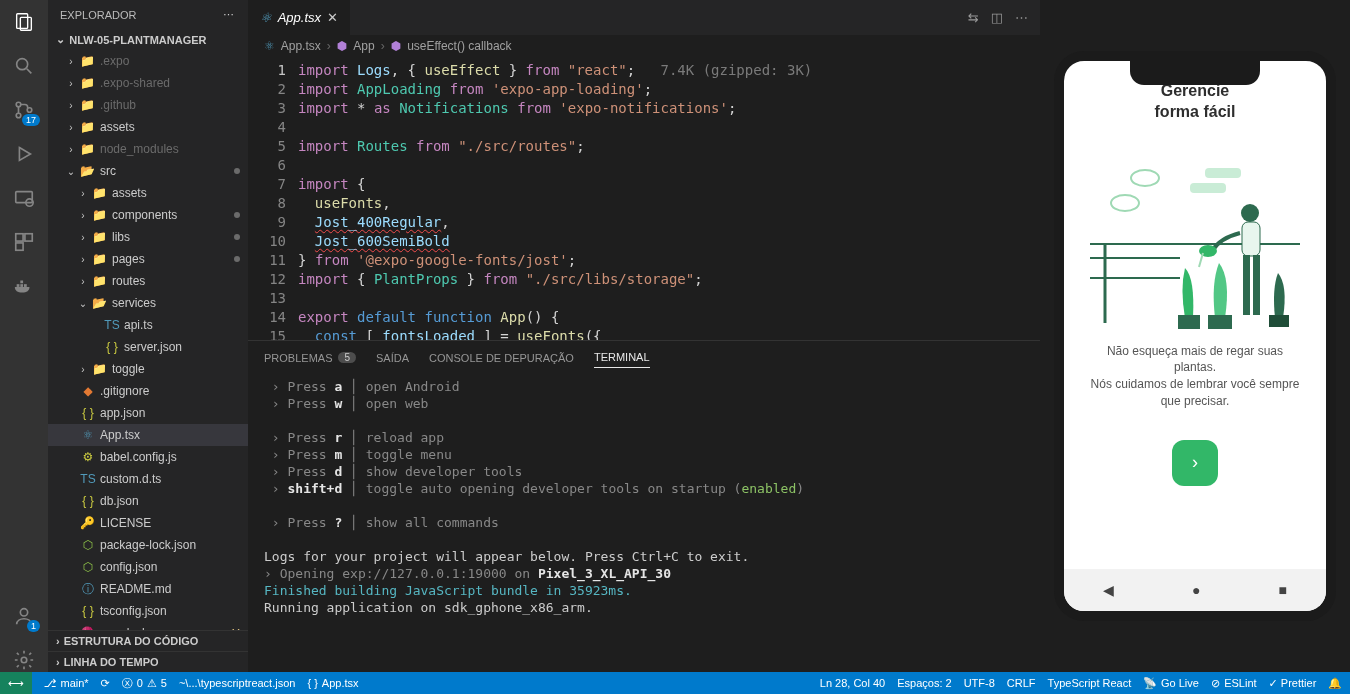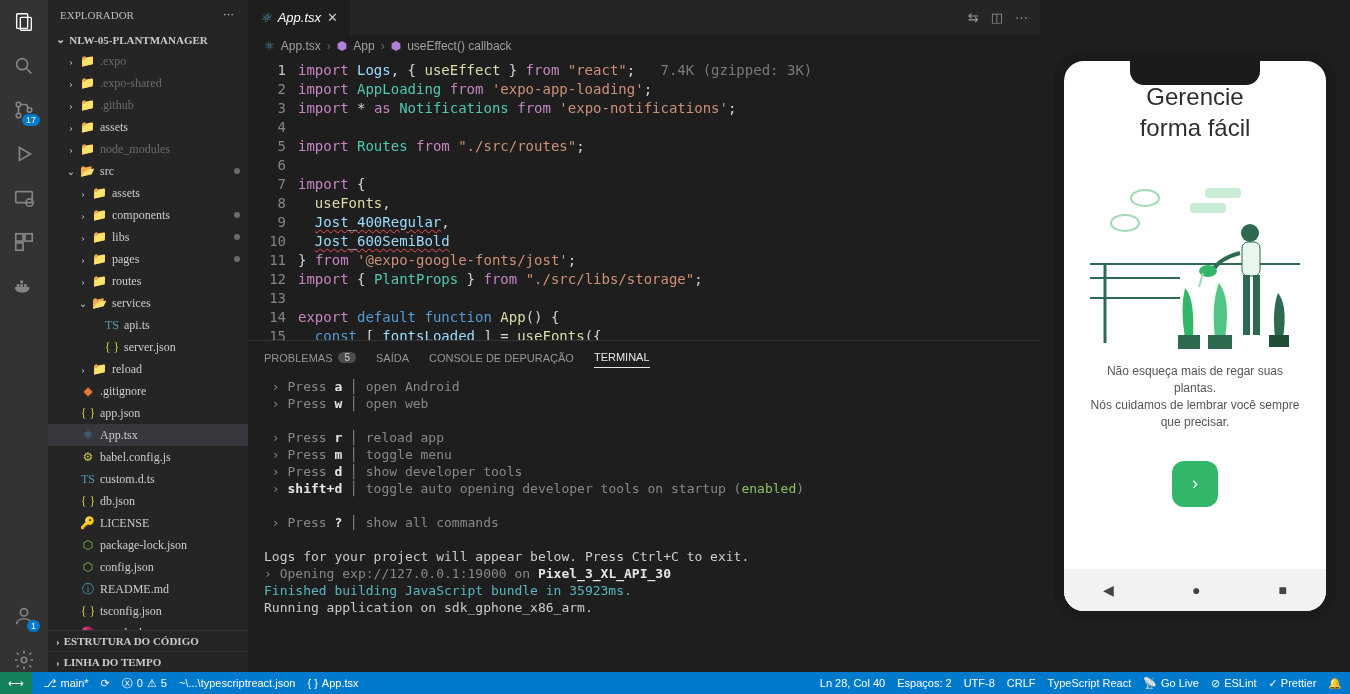--- a/index.html
+++ b/index.html
@@ -29,21 +29,20 @@
   .act-icon .badge {
     position: absolute; bottom: -4px; right: -4px;
     background: #007acc; color: #fff; font-size: 9px;
     border-radius: 8px; padding: 0 4px; line-height: 12px;
   }
   
   .sidebar {
     width: 200px; background: #252526;
     display: flex; flex-direction: column;
     font-size: 12px;
-    font-family: Liberation Serif, serif;
   }
   .sidebar-head {
     padding: 8px 12px; color: #bbbbbb; font-size: 11px;
     display:flex; justify-content:space-between; align-items:center;
   }
   .sidebar-head .dots { color:#ccc; letter-spacing:2px; cursor:pointer;}
   .proj-head {
     padding: 4px 8px; display:flex;align-items:center;gap:4px;
     font-weight:600; font-size:11px;
   }
@@ -121,21 +120,21 @@
     position:absolute; top:0; left:50%; transform:translateX(-50%);
     width:130px; height:24px; background:#1b1b1b;
     border-bottom-left-radius:14px;border-bottom-right-radius:14px;
     z-index:5;
   }
   .phone-status {
     display:flex;justify-content:space-between;
     font-size:10px; padding:6px 14px 0; color:#444;
   }
   .phone-content { padding:20px 18px 0; text-align:center;}
-  .phone-title { font-size:24px; font-weight:400; color:#2e2e2e; line-height:1.3;}
+  .phone-title { font-size:16px; font-weight:700; color:#2e2e2e; line-height:1.3;}
   .phone-illus {
     margin:20px auto 10px; width:210px; height:190px;
     position:relative;
   }
   .phone-sub { font-size:12px; color:#555; line-height:1.4; padding:0 8px;}
   .phone-btn {
     margin:30px auto 0; width:46px;height:46px;border-radius:12px;
     background:#32B768; display:flex;align-items:center;justify-content:center;
     color:#fff; font-size:18px;
   }
@@ -304,21 +303,21 @@
           <span class="label">api.ts</span>
         </div>
         <div class="tree-row" style="padding-left: 42px;">
           <span class="chev"></span>
           <span class="ico file-yellow">{ }</span>
           <span class="label">server.json</span>
         </div>
         <div class="tree-row" style="padding-left: 30px;">
           <span class="chev">›</span>
           <span class="ico folder-yellow">📁</span>
-          <span class="label">reload</span>
+          <span class="label">toggle</span>
         </div>
         <div class="tree-row" style="padding-left: 18px;">
           <span class="chev"></span>
           <span class="ico file-orange">◆</span>
           <span class="label">.gitignore</span>
         </div>
         <div class="tree-row" style="padding-left: 18px;">
           <span class="chev"></span>
           <span class="ico file-yellow">{ }</span>
           <span class="label">app.json</span>

